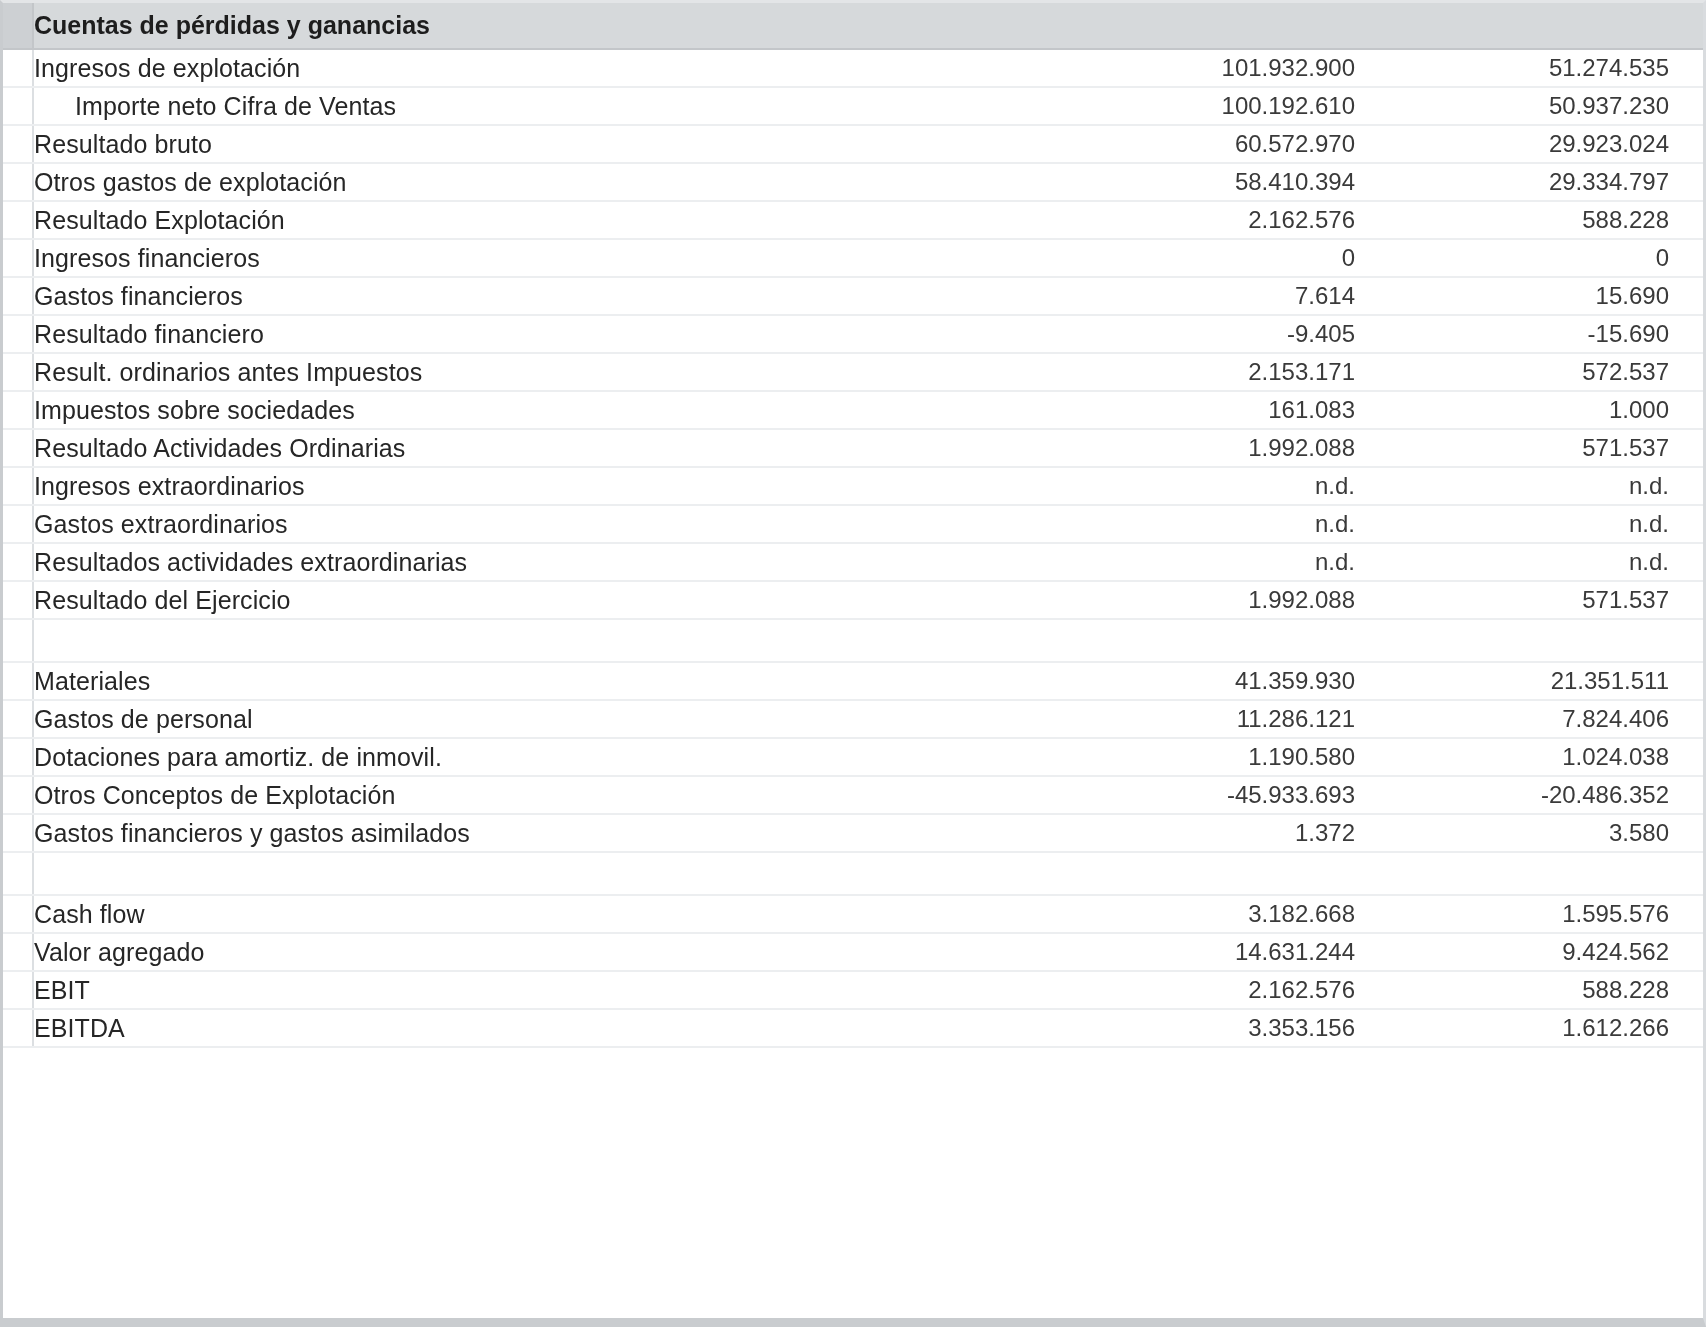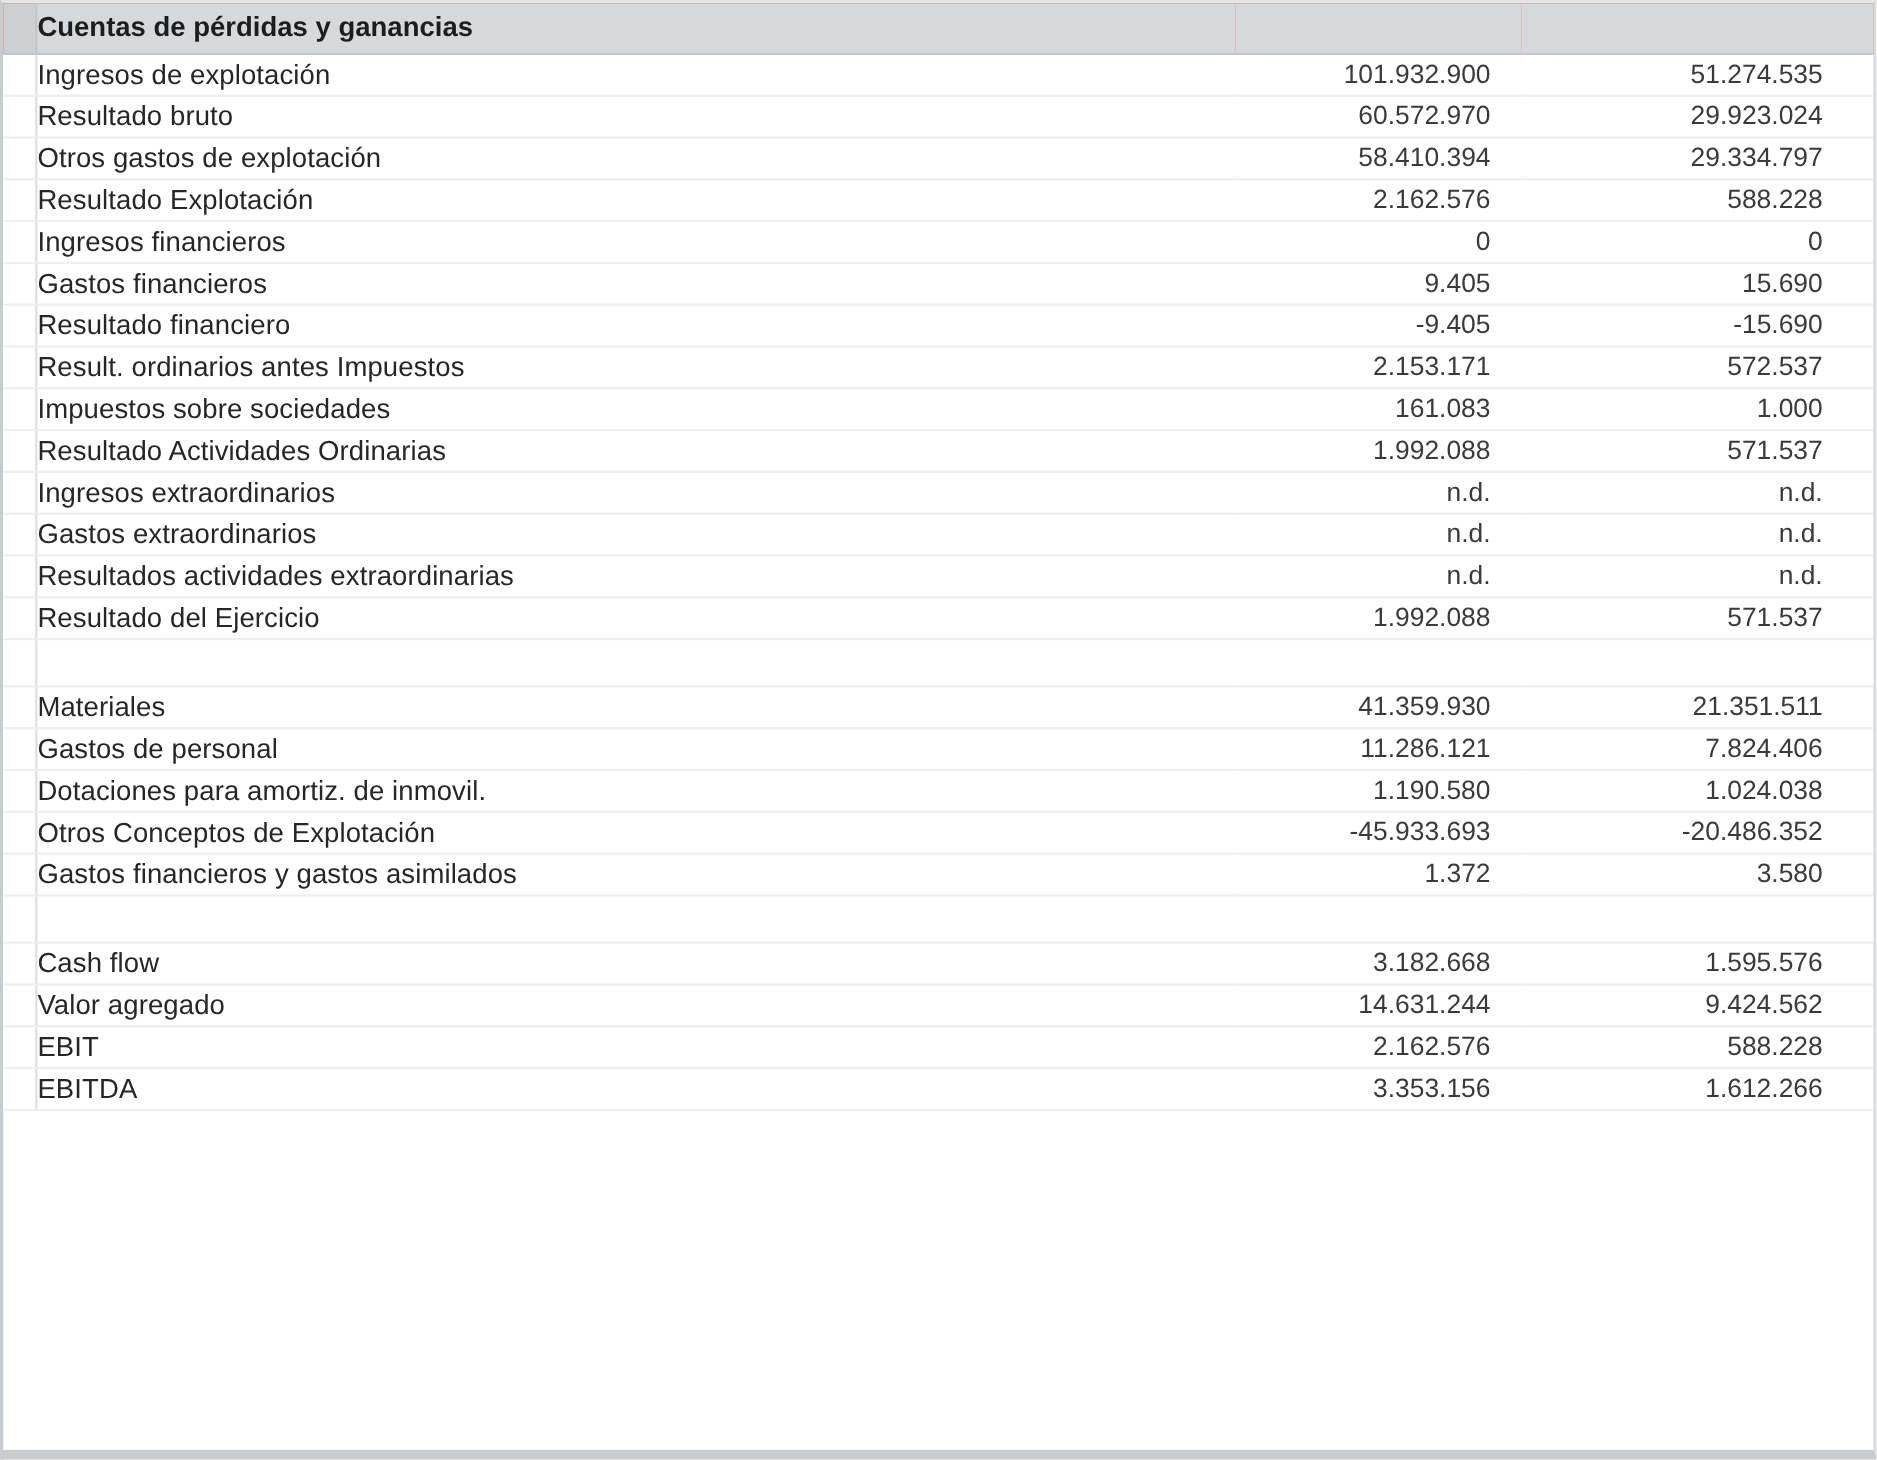--- a/index.html
+++ b/index.html
@@ -73,21 +73,21 @@
   }
 
   td.val {
     font-size: 24px;
     text-align: right;
     white-space: nowrap;
     color: #3a3a3a;
     font-variant-numeric: tabular-nums;
   }
   td.val.v1 { padding-right: 28px; margin-top: 28px; }
-  td.val.v2 { padding-right: 46px; }
+  td.val.v2 { padding-right: 34px; }
 
   
   tr.header-row {
     height: 46px;
     background: #c2410c;
   }
   tr.header-row td {
     background: #d6d9db;
     border-bottom: 2px solid #c3c6c9;
   }
@@ -134,20 +134,26 @@
         <td class="val v2"></td>
       </tr>
     <tr class="row">
           <td class="gutter"></td>
           <td class="label">Ingresos de explotación</td>
           <td class="val v1">101.932.900</td>
           <td class="val v2">51.274.535</td>
         </tr>
         <tr class="row">
           <td class="gutter"></td>
+          <td class="label indent">Importe neto Cifra de Ventas</td>
+          <td class="val v1">100.192.610</td>
+          <td class="val v2">50.937.230</td>
+        </tr>
+        <tr class="row">
+          <td class="gutter"></td>
           <td class="label">Resultado bruto</td>
           <td class="val v1">60.572.970</td>
           <td class="val v2">29.923.024</td>
         </tr>
         <tr class="row">
           <td class="gutter"></td>
           <td class="label">Otros gastos de explotación</td>
           <td class="val v1">58.410.394</td>
           <td class="val v2">29.334.797</td>
         </tr>
@@ -159,21 +165,21 @@
         </tr>
         <tr class="row">
           <td class="gutter"></td>
           <td class="label">Ingresos financieros</td>
           <td class="val v1">0</td>
           <td class="val v2">0</td>
         </tr>
         <tr class="row">
           <td class="gutter"></td>
           <td class="label">Gastos financieros</td>
-          <td class="val v1">9.405</td>
+          <td class="val v1">7.614</td>
           <td class="val v2">15.690</td>
         </tr>
         <tr class="row">
           <td class="gutter"></td>
           <td class="label">Resultado financiero</td>
           <td class="val v1">-9.405</td>
           <td class="val v2">-15.690</td>
         </tr>
         <tr class="row">
           <td class="gutter"></td>

